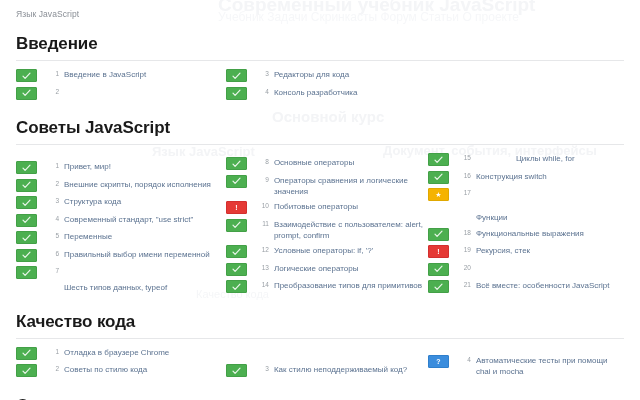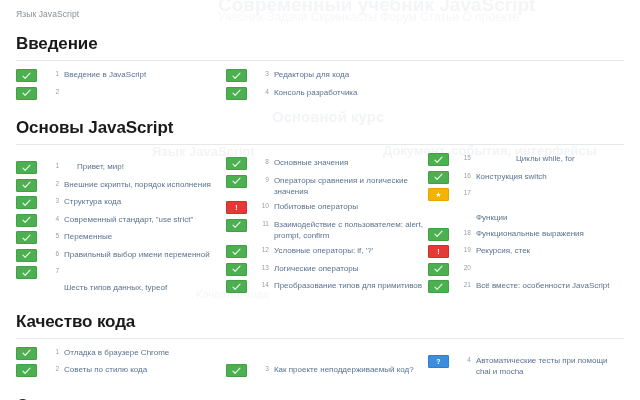--- a/index.html
+++ b/index.html
@@ -124,32 +124,32 @@
                 </svg>
               </span>
               <span class="num">4</span>
               <a class="lbl" style="text-decoration: none; color: rgb(91, 114, 144);">Консоль разработчика</a>
             </div>
           </div>
           <div class="col col-c"></div>
         </div>
       </div>
       <div class="section">
-        <h2 class="section-title">Основы JavaScript</h2>
+        <h2 class="section-title">Советы JavaScript</h2>
         <div class="section-rule"></div>
         <div class="grid">
           <div class="col col-a">
             <div class="row">
               <span class="badge done">
                 <svg width="9" height="8" viewBox="0 0 9 8" aria-hidden="true">
                   <path d="M1 4.1 L3.1 6.3 L8 1.2" fill="none" stroke="#eaf6ea" stroke-width="1.2" stroke-linecap="round" stroke-linejoin="round"></path>
                 </svg>
               </span>
               <span class="num">1</span>
-              <a class="lbl" style="text-decoration: none; color: rgb(91, 114, 144); margin-left: 13px;">Привет, мир!</a>
+              <a class="lbl" style="text-decoration: none; color: rgb(91, 114, 144);">Привет, мир!</a>
             </div>
             <div class="row">
               <span class="badge done">
                 <svg width="9" height="8" viewBox="0 0 9 8" aria-hidden="true">
                   <path d="M1 4.1 L3.1 6.3 L8 1.2" fill="none" stroke="#eaf6ea" stroke-width="1.2" stroke-linecap="round" stroke-linejoin="round"></path>
                 </svg>
               </span>
               <span class="num">2</span>
               <a class="lbl" style="text-decoration: none; color: rgb(91, 114, 144);">Внешние скрипты, порядок исполнения</a>
             </div>
@@ -200,21 +200,21 @@
             </div>
           </div>
           <div class="col col-b">
             <div class="row">
               <span class="badge done">
                 <svg width="9" height="8" viewBox="0 0 9 8" aria-hidden="true">
                   <path d="M1 4.1 L3.1 6.3 L8 1.2" fill="none" stroke="#eaf6ea" stroke-width="1.2" stroke-linecap="round" stroke-linejoin="round"></path>
                 </svg>
               </span>
               <span class="num">8</span>
-              <a class="lbl" style="text-decoration: none; color: rgb(91, 114, 144);">Основные значения</a>
+              <a class="lbl" style="text-decoration: none; color: rgb(91, 114, 144);">Основные операторы</a>
             </div>
             <div class="row">
               <span class="badge done">
                 <svg width="9" height="8" viewBox="0 0 9 8" aria-hidden="true">
                   <path d="M1 4.1 L3.1 6.3 L8 1.2" fill="none" stroke="#eaf6ea" stroke-width="1.2" stroke-linecap="round" stroke-linejoin="round"></path>
                 </svg>
               </span>
               <span class="num">9</span>
               <a class="lbl" style="text-decoration: none; color: rgb(91, 114, 144);">Операторы сравнения и логические значения</a>
             </div>
@@ -343,21 +343,21 @@
             </div>
           </div>
           <div class="col col-b">
             <div class="row">
               <span class="badge done">
                 <svg width="9" height="8" viewBox="0 0 9 8" aria-hidden="true">
                   <path d="M1 4.1 L3.1 6.3 L8 1.2" fill="none" stroke="#eaf6ea" stroke-width="1.2" stroke-linecap="round" stroke-linejoin="round"></path>
                 </svg>
               </span>
               <span class="num">3</span>
-              <a class="lbl" style="text-decoration: none; color: rgb(91, 114, 144);">Как проекте неподдерживаемый код?</a>
+              <a class="lbl" style="text-decoration: none; color: rgb(91, 114, 144);">Как стилю неподдерживаемый код?</a>
             </div>
           </div>
           <div class="col col-c">
             <div class="row">
               <span class="badge quest">?</span>
               <span class="num">4</span>
               <a class="lbl" style="text-decoration: none; color: rgb(91, 114, 144);">Автоматические тесты при помощи chai и mocha</a>
             </div>
           </div>
         </div>

